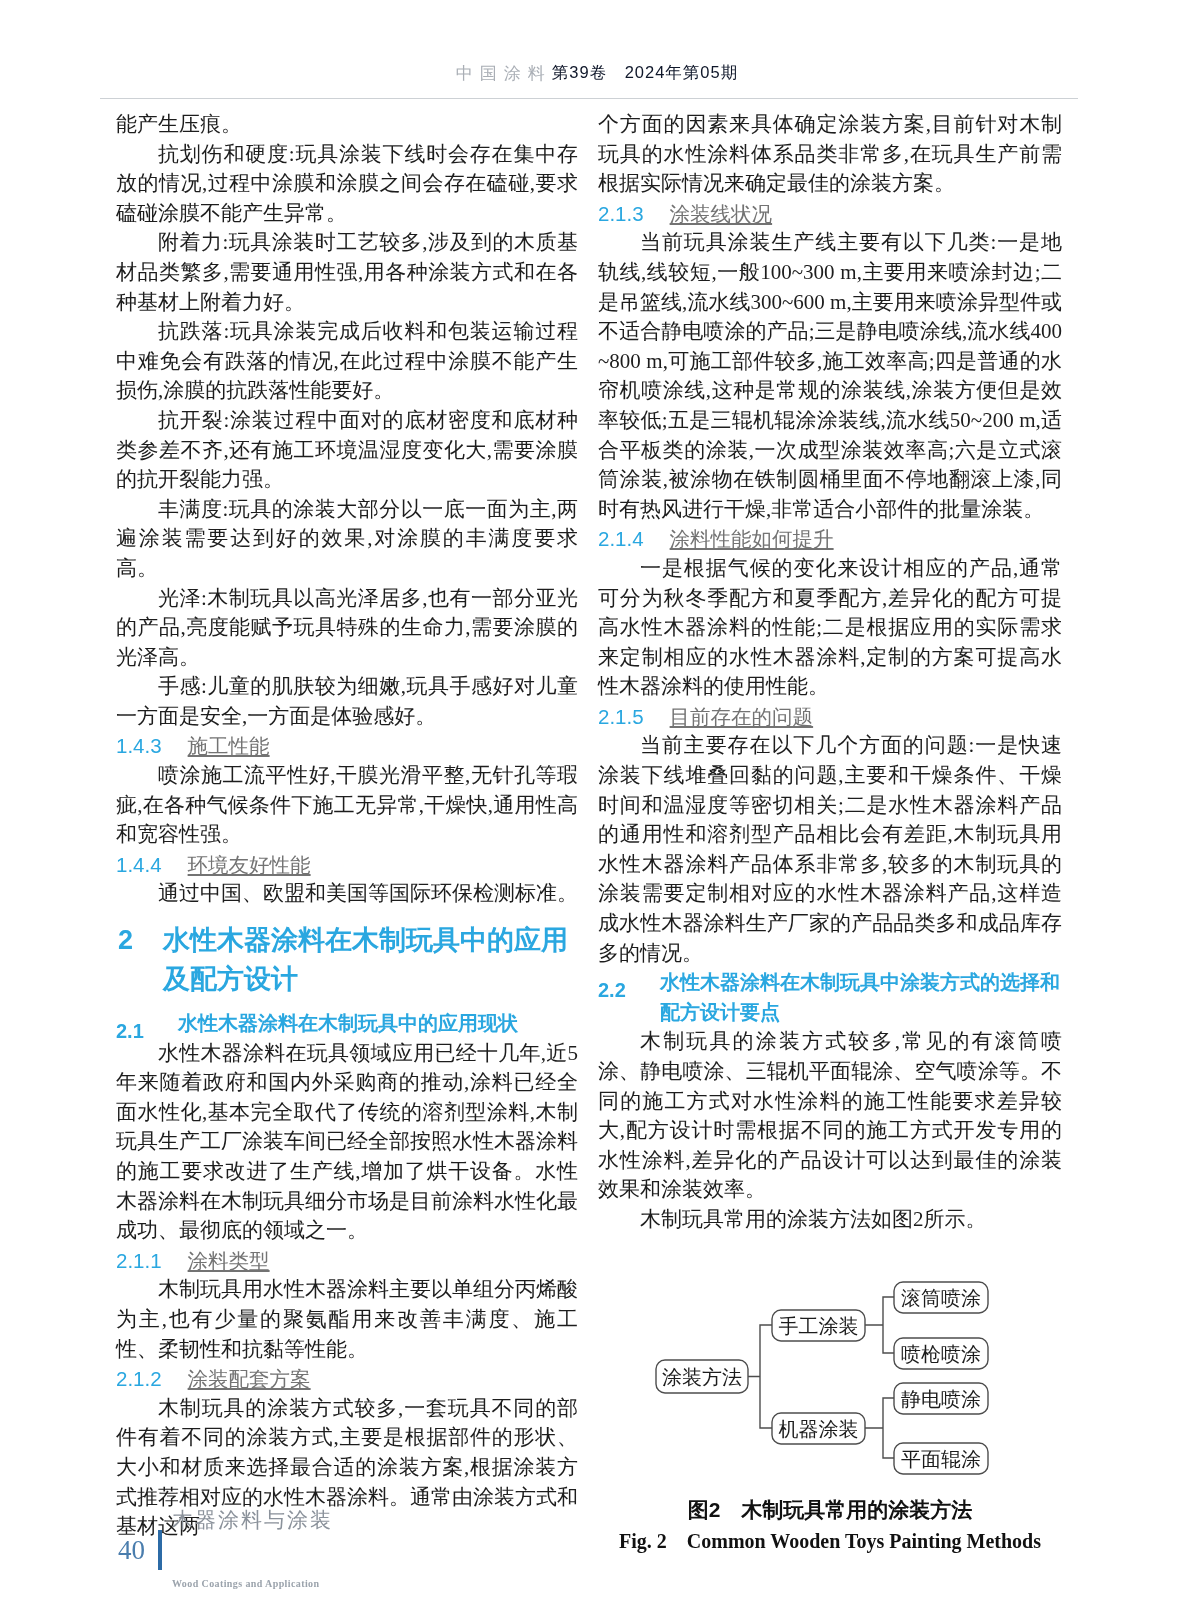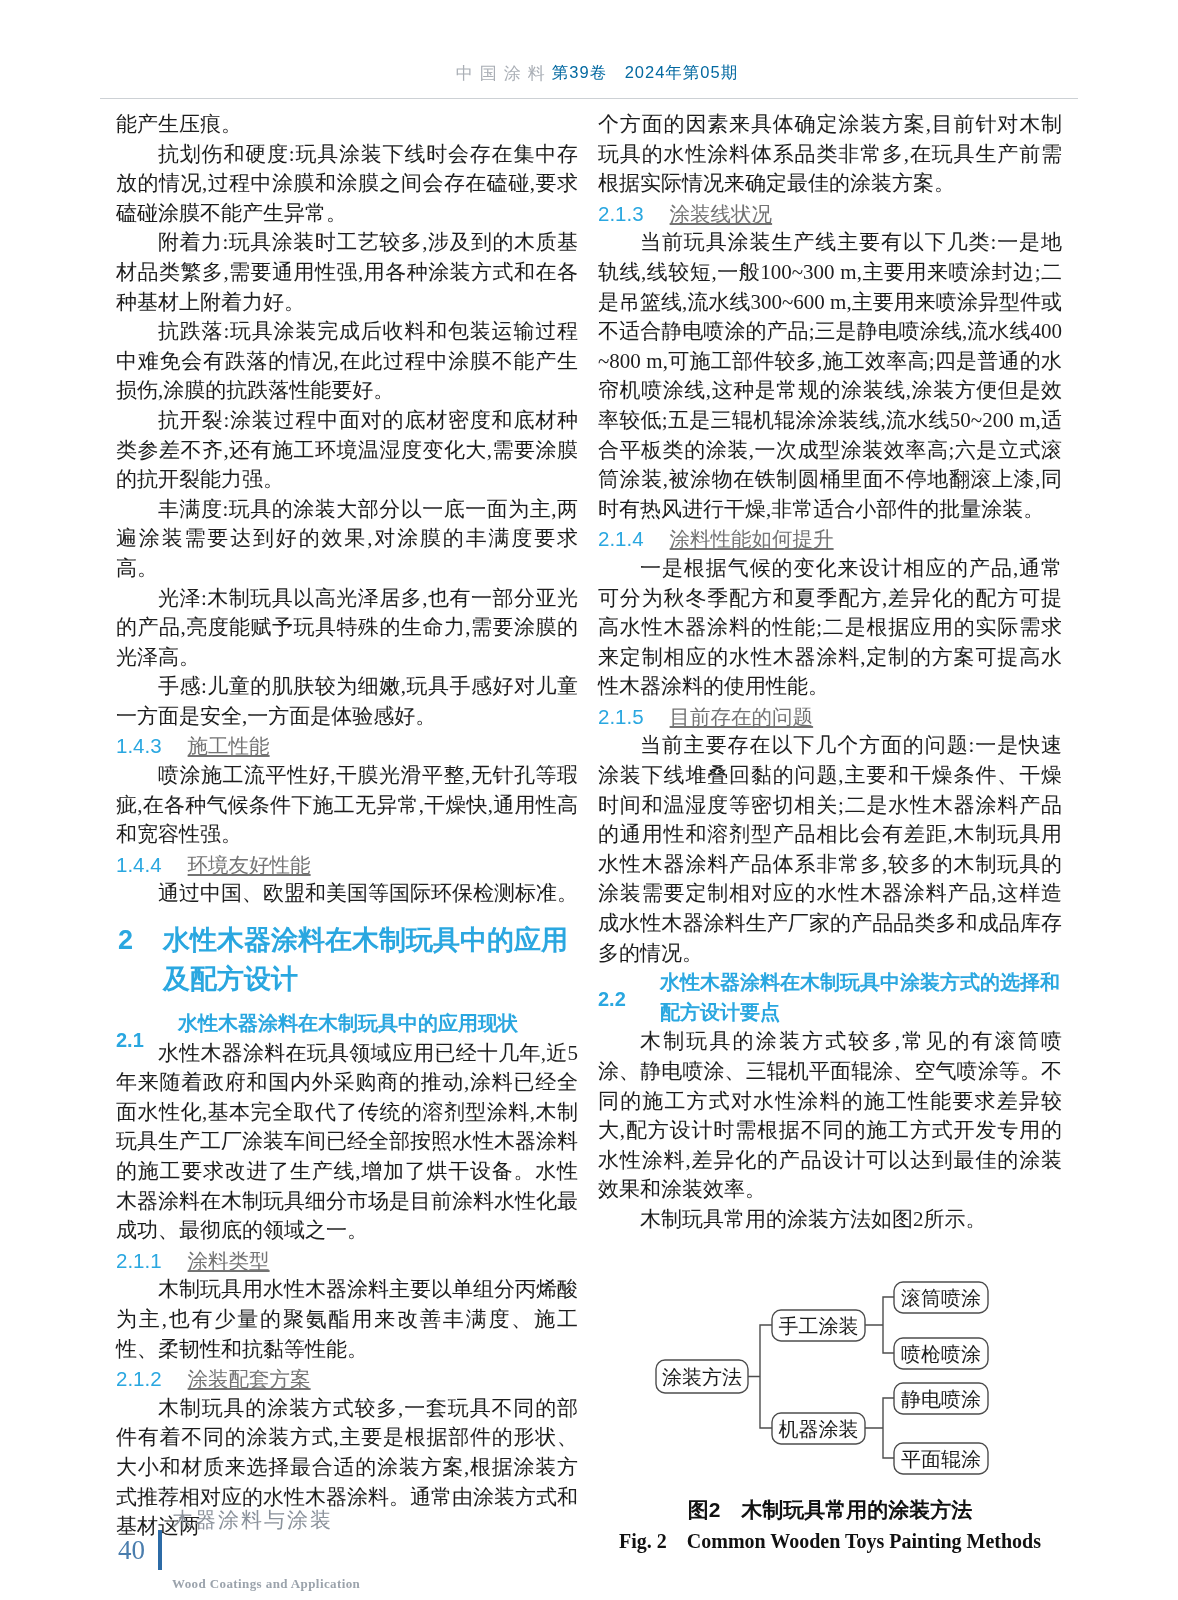--- a/index.html
+++ b/index.html
@@ -5,58 +5,58 @@
   html,body{margin:0;padding:0;}
   body{
     width:1178px;height:1600px;position:relative;background:#ffffff;
     font-family:"Liberation Serif","DejaVu Serif",serif;
     overflow:hidden;
   }
   
   .page-header{position:absolute;left:100px;top:62px;width:978px;height:36px;
     border-bottom:1px solid #cdd1d5;display:flex;justify-content:center;align-items:flex-start;}
   .hdr-left{font-family:"Liberation Sans","DejaVu Sans",sans-serif;font-size:17px;color:#a9aeb5;letter-spacing:7px;padding-left:18px;}
-  .hdr-right{font-family:"Liberation Sans","DejaVu Sans",sans-serif;font-size:16.5px;color:#0369a1;letter-spacing:1px;padding-right:2px;}
+  .hdr-right{font-family:"Liberation Sans","DejaVu Sans",sans-serif;font-size:16.5px;color:#0f172a;letter-spacing:1px;padding-right:2px;}
   
   .col{position:absolute;top:110px;font-size:21px;line-height:29.6px;color:#1d1d1d;text-align:justify;}
   .col-left{left:116px;width:462px;}
   .col-right{left:598px;width:464px;}
   .col p{margin:0;text-indent:2em;word-break:break-all;}
   .col p.cont{text-indent:0;}
   
   .h3{font-family:"Liberation Sans","DejaVu Sans",sans-serif;font-size:20.5px;line-height:29.6px;white-space:nowrap;}
   .h3 .num{color:#2aa7e0;margin-right:26px;}
   .h3 .ttl{color:#737373;text-decoration:underline;}
   
   .h1blk{position:relative;padding-left:47px;margin:12px 0 10px 0;
     font-family:"Liberation Sans","DejaVu Sans",sans-serif;font-weight:bold;
     font-size:27px;line-height:39px;color:#2aa7e0;text-align:left;}
   .h1blk .num{position:absolute;left:2px;top:0;}
   
   .h2blk{position:relative;padding-left:62px;margin:0;
     font-family:"Liberation Sans","DejaVu Sans",sans-serif;font-weight:bold;
     font-size:20px;line-height:29.6px;color:#2aa7e0;text-align:left;}
-  .h2blk .num{position:absolute;left:0;top:17px;}
+  .h2blk .num{position:absolute;left:0;top:8px;}
   
   .figure{margin-top:40px;}
   .fig-svg{display:block;}
   .fig-svg text{font-family:"Liberation Serif","DejaVu Serif",serif;font-size:20px;fill:#1c1c1c;}
   .fig-svg rect{fill:#ffffff;stroke:#4d4d4d;stroke-width:1.4;}
   .fig-svg path{fill:none;stroke:#4d4d4d;stroke-width:1.4;}
   .cap-cn{margin-top:22px;text-align:center;font-family:"Liberation Sans","DejaVu Sans",sans-serif;
     font-weight:bold;font-size:21px;line-height:26px;color:#111;text-indent:0;}
   .cap-en{margin-top:5px;text-align:center;font-family:"Liberation Serif","DejaVu Serif",serif;
     font-weight:bold;font-size:20px;line-height:26px;color:#111;text-indent:0;}
   
   .page-footer{position:absolute;left:118px;top:1508px;display:flex;align-items:center;}
   .pagenum{font-size:27px;color:#4a7dad;font-family:Liberation Serif, serif;margin-right:13px;}
   .fbar{width:4px;height:40px;background:#2c6ba6;margin-right:10px;}
   .ftxt{display:flex;flex-direction:column;justify-content:center;gap:44px;}
   .ftxt .cn{font-family:"Liberation Sans","DejaVu Sans",sans-serif;font-size:21px;color:#8b929b;letter-spacing:2px;line-height:24px;}
-  .ftxt .en{font-family:"Liberation Serif","DejaVu Serif",serif;font-weight:bold;font-size:13px;color:#9ba3ac;letter-spacing:0.4px;line-height:16px;}
+  .ftxt .en{font-family:"Liberation Serif","DejaVu Serif",serif;font-weight:bold;font-size:10px;color:#9ba3ac;letter-spacing:0.4px;line-height:16px;}
 </style>
 </head>
 <body>
 
 <div class="page-header">
   <span class="hdr-left">中国涂料</span>
   <span class="hdr-right">第39卷　2024年第05期</span>
 </div>
 
 <div class="col col-left">

